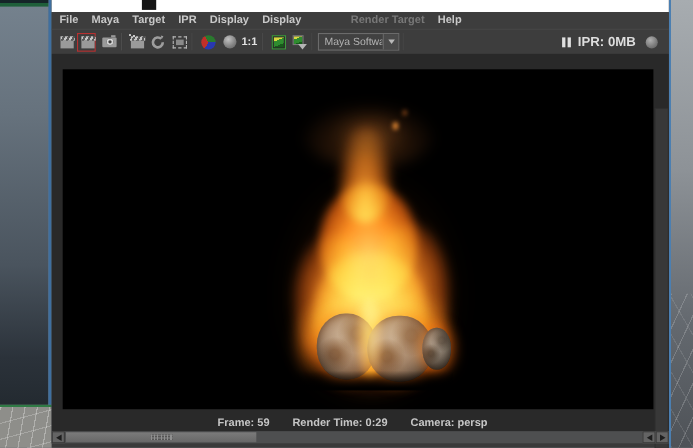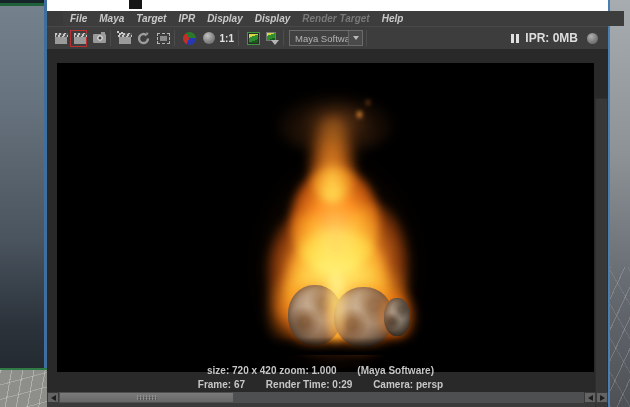--- a/index.html
+++ b/index.html
@@ -27,24 +27,24 @@
       repeating-linear-gradient(115deg, rgba(255,255,255,.18) 0 1px, transparent 1px 13px),
       repeating-linear-gradient(60deg, rgba(255,255,255,.10) 0 1px, transparent 1px 17px);
   }
 
   
   .rv-window { position:absolute; left:47px; top:0; width:561px; height:407px; background:#3a3a3a; }
 
   .titlebar { position:absolute; left:0; top:0; width:100%; height:11px; background:#ffffff; }
   .title-icon { position:absolute; left:82px; top:0; width:13px; height:9px; background:#161616; }
 
-  .menubar { position:absolute; left:16px; top:11px; width:100%; height:15px; background:#3d3d3d;
-    display:flex; align-items:center; padding-left:1px;font-style:italic; }
+  .menubar { position:absolute; left:0; top:11px; width:100%; height:15px; background:#3d3d3d;
+    display:flex; align-items:center; padding-left:1px; }
   .menu-item { font-size:10px; font-weight:bold; color:#c9c9c9; padding:0 6px; line-height:15px; cursor:default; }
-  .menu-item.disabled { color:#787878; }
+  .menu-item.disabled { color:#787878;margin-left:33px; }
 
   .toolbar { position:absolute; left:0; top:26px; width:100%; height:23px; background:#3d3d3d;
     border-top:1px solid #484848; display:flex; align-items:center; padding:0 6px 0 3px; }
   .tbtn { width:17px; height:17px; display:flex; align-items:center; justify-content:flex-end;
     margin:0 1px; position:relative; }
   .tbtn.red-box { outline:1px solid #b83030; outline-offset:-1px; }
   .tsep { width:1px; height:16px; background:#2d2d2d; border-right:1px solid #4c4c4c; margin:0 3px; }
 
   
   .clapper { position:relative; width:13px; height:11px; }
@@ -300,26 +300,22 @@
           <div class="rock rock2"></div>
           <div class="rock rock3"></div>
           <div class="f-rim blend"></div>
           <div class="f-seam blend"></div>
           <div class="f-spark1 blend"></div>
           <div class="f-spark2 blend"></div>
           <div class="f-fade"></div>
         </div>
       </div>
 
-      <div class="status-line status1">
-        <span>size: 720 x 420 zoom: 1.000</span>
-        <span>(Maya Software)</span>
-      </div>
       <div class="status-line status2">
-        <span>Frame: 67</span>
+        <span>Frame: 59</span>
         <span>Render Time: 0:29</span>
         <span>Camera: persp</span>
       </div>
 
       <div class="vscroll">
         <div class="vthumb"></div>
       </div>
     </div>
 
     <div class="hscroll">

